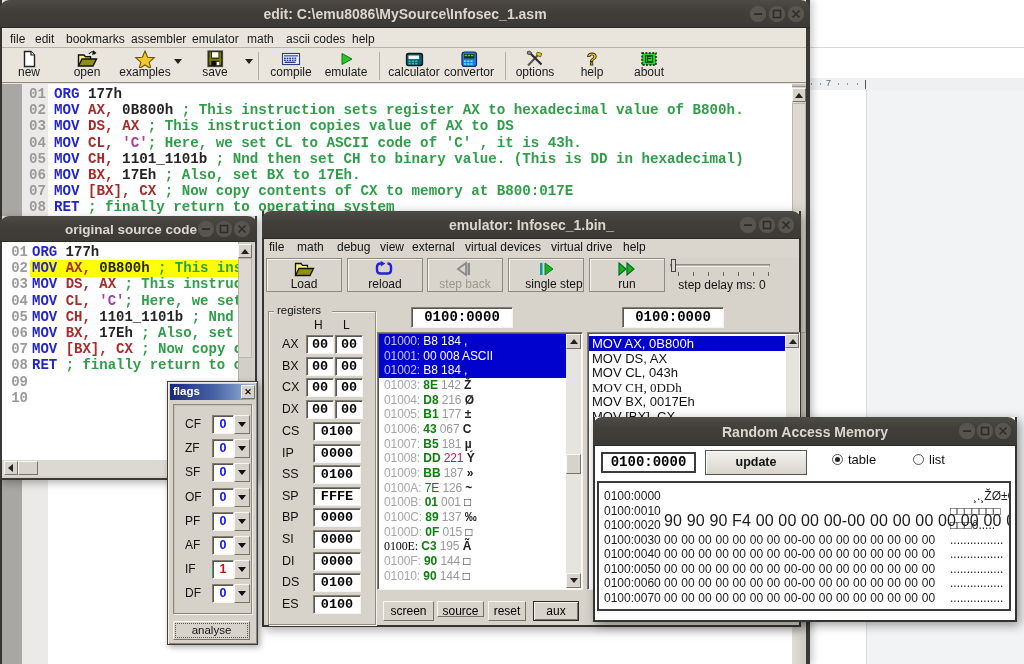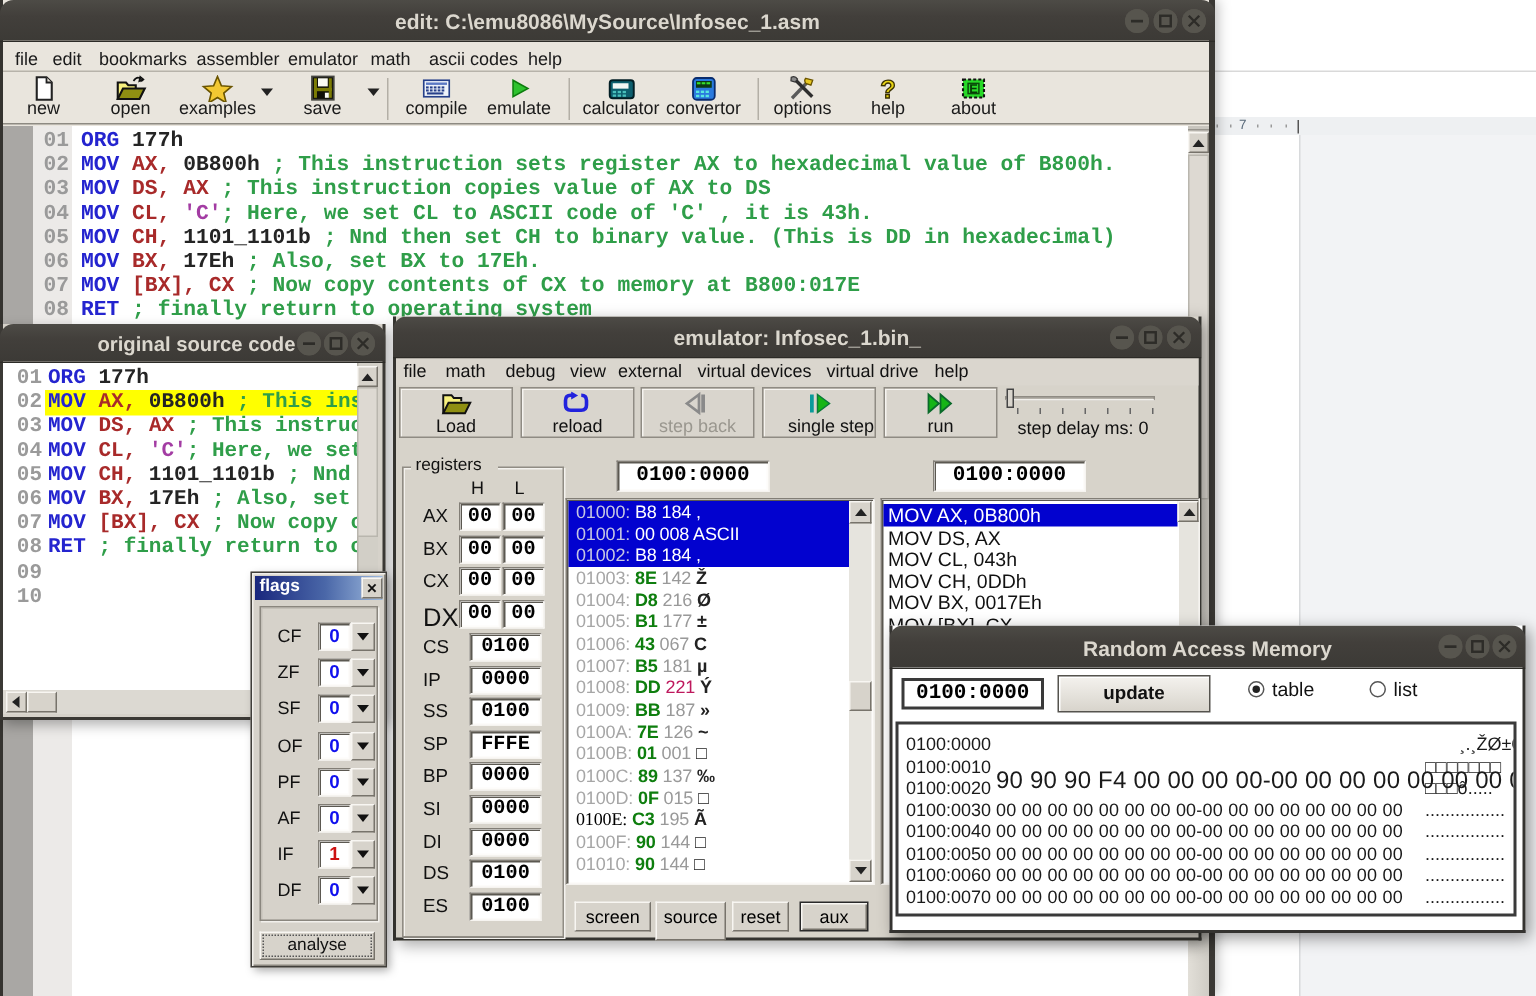--- a/index.html
+++ b/index.html
@@ -296,21 +296,21 @@
  <div class="abs" style="left:79px;top:107px;font-size:12px;color:#111;">L</div>
  <div class="abs" style="left:18px;top:126px;font-size:12.5px;color:#111;">AX</div>
     <div class="abs bin bin2 mono" style="left:42px;top:124px;width:28px;height:19px;font-size:13.5px;font-weight:bold;text-align:center;line-height:17px;color:#000;">00</div>
     <div class="abs bin bin2 mono" style="left:71px;top:124px;width:28px;height:19px;font-size:13.5px;font-weight:bold;text-align:center;line-height:17px;color:#000;">00</div>
     <div class="abs" style="left:18px;top:148px;font-size:12.5px;color:#111;">BX</div>
     <div class="abs bin bin2 mono" style="left:42px;top:146px;width:28px;height:19px;font-size:13.5px;font-weight:bold;text-align:center;line-height:17px;color:#000;">00</div>
     <div class="abs bin bin2 mono" style="left:71px;top:146px;width:28px;height:19px;font-size:13.5px;font-weight:bold;text-align:center;line-height:17px;color:#000;">00</div>
     <div class="abs" style="left:18px;top:169px;font-size:12.5px;color:#111;">CX</div>
     <div class="abs bin bin2 mono" style="left:42px;top:167px;width:28px;height:19px;font-size:13.5px;font-weight:bold;text-align:center;line-height:17px;color:#000;">00</div>
     <div class="abs bin bin2 mono" style="left:71px;top:167px;width:28px;height:19px;font-size:13.5px;font-weight:bold;text-align:center;line-height:17px;color:#000;">00</div>
-    <div class="abs" style="left:18px;top:191px;font-size:17px;color:#111;">DX</div>
+    <div class="abs" style="left:18px;top:191px;font-size:12px;color:#111;">DX</div>
     <div class="abs bin bin2 mono" style="left:42px;top:189px;width:28px;height:19px;font-size:13.5px;font-weight:bold;text-align:center;line-height:17px;color:#000;">00</div>
     <div class="abs bin bin2 mono" style="left:71px;top:189px;width:28px;height:19px;font-size:13.5px;font-weight:bold;text-align:center;line-height:17px;color:#000;">00</div>
     <div class="abs" style="left:18px;top:213px;font-size:12.5px;color:#111;">CS</div>
     <div class="abs bin bin2 mono" style="left:49px;top:211px;width:48px;height:19px;font-size:13.5px;font-weight:bold;text-align:center;line-height:17px;color:#000;">0100</div>
     <div class="abs" style="left:18px;top:235px;font-size:12.5px;color:#111;">IP</div>
     <div class="abs bin bin2 mono" style="left:49px;top:233px;width:48px;height:19px;font-size:13.5px;font-weight:bold;text-align:center;line-height:17px;color:#000;">0000</div>
     <div class="abs" style="left:18px;top:256px;font-size:12.5px;color:#111;">SS</div>
     <div class="abs bin bin2 mono" style="left:49px;top:254px;width:48px;height:19px;font-size:13.5px;font-weight:bold;text-align:center;line-height:17px;color:#000;">0100</div>
     <div class="abs" style="left:18px;top:278px;font-size:12.5px;color:#111;">SP</div>
     <div class="abs bin bin2 mono" style="left:49px;top:276px;width:48px;height:19px;font-size:13.5px;font-weight:bold;text-align:center;line-height:17px;color:#000;">FFFE</div>
@@ -332,21 +332,21 @@
     <div class="abs" style="left:120px;top:123px;font-size:12px;letter-spacing:-0.1px;white-space:pre;"><span style="color:#c6c6e2;">01000:</span> <span style="color:#fff;">B8</span> <span style="color:#fff;">184</span> <span style="color:#fff;">, </span></div>
     <div class="abs" style="left:120px;top:138px;font-size:12px;letter-spacing:-0.1px;white-space:pre;"><span style="color:#c6c6e2;">01001:</span> <span style="color:#fff;">00</span> <span style="color:#fff;">008</span> <span style="color:#fff;">ASCII</span></div>
     <div class="abs" style="left:120px;top:152px;font-size:12px;letter-spacing:-0.1px;white-space:pre;"><span style="color:#c6c6e2;">01002:</span> <span style="color:#fff;">B8</span> <span style="color:#fff;">184</span> <span style="color:#fff;">, </span></div>
     <div class="abs" style="left:120px;top:167px;font-size:12px;letter-spacing:-0.1px;white-space:pre;"><span style="color:#a6a6a6;">01003:</span> <span style="color:#0e7e0e;font-weight:bold;">8E</span> <span style="color:#999;">142</span> <span style="color:#222;font-weight:bold;">Ž</span></div>
     <div class="abs" style="left:120px;top:182px;font-size:12px;letter-spacing:-0.1px;white-space:pre;"><span style="color:#a6a6a6;">01004:</span> <span style="color:#0e7e0e;font-weight:bold;">D8</span> <span style="color:#999;">216</span> <span style="color:#222;font-weight:bold;">Ø</span></div>
     <div class="abs" style="left:120px;top:196px;font-size:12px;letter-spacing:-0.1px;white-space:pre;"><span style="color:#a6a6a6;">01005:</span> <span style="color:#0e7e0e;font-weight:bold;">B1</span> <span style="color:#999;">177</span> <span style="color:#222;font-weight:bold;">±</span></div>
     <div class="abs" style="left:120px;top:211px;font-size:12px;letter-spacing:-0.1px;white-space:pre;"><span style="color:#a6a6a6;">01006:</span> <span style="color:#0e7e0e;font-weight:bold;">43</span> <span style="color:#999;">067</span> <span style="color:#222;font-weight:bold;">C</span></div>
     <div class="abs" style="left:120px;top:226px;font-size:12px;letter-spacing:-0.1px;white-space:pre;"><span style="color:#a6a6a6;">01007:</span> <span style="color:#0e7e0e;font-weight:bold;">B5</span> <span style="color:#999;">181</span> <span style="color:#222;font-weight:bold;">µ</span></div>
     <div class="abs" style="left:120px;top:240px;font-size:12px;letter-spacing:-0.1px;white-space:pre;"><span style="color:#a6a6a6;">01008:</span> <span style="color:#0e7e0e;font-weight:bold;">DD</span> <span style="color:#be185d;">221</span> <span style="color:#222;font-weight:bold;">Ý</span></div>
     <div class="abs" style="left:120px;top:255px;font-size:12px;letter-spacing:-0.1px;white-space:pre;"><span style="color:#a6a6a6;">01009:</span> <span style="color:#0e7e0e;font-weight:bold;">BB</span> <span style="color:#999;">187</span> <span style="color:#222;font-weight:bold;">»</span></div>
-    <div class="abs" style="left:120px;top:270px;font-size:12px;letter-spacing:-0.1px;white-space:pre;"><span style="color:#a6a6a6;">0100A:</span> <span style="color:#0e7e0e;font-weight:bold;">7E</span> <span style="color:#999;">126</span> <span style="color:#222;font-weight:bold;">~</span></div>
+    <div class="abs" style="left:120px;top:270px;font-size:12px;letter-spacing:-0.1px;white-space:pre;"><span style="color:#a6a6a6;">0100A:</span> <span style="color:#0e7e0e;font-weight:normal;">7E</span> <span style="color:#999;">126</span> <span style="color:#222;font-weight:bold;">~</span></div>
     <div class="abs" style="left:120px;top:284px;font-size:12px;letter-spacing:-0.1px;white-space:pre;"><span style="color:#a6a6a6;">0100B:</span> <span style="color:#0e7e0e;font-weight:bold;">01</span> <span style="color:#999;">001</span> <span style="color:#222;font-weight:bold;">□</span></div>
     <div class="abs" style="left:120px;top:299px;font-size:12px;letter-spacing:-0.1px;white-space:pre;"><span style="color:#a6a6a6;">0100C:</span> <span style="color:#0e7e0e;font-weight:bold;">89</span> <span style="color:#999;">137</span> <span style="color:#222;font-weight:bold;">‰</span></div>
     <div class="abs" style="left:120px;top:314px;font-size:12px;letter-spacing:-0.1px;white-space:pre;"><span style="color:#a6a6a6;">0100D:</span> <span style="color:#0e7e0e;font-weight:bold;">0F</span> <span style="color:#999;">015</span> <span style="color:#222;font-weight:bold;">□</span></div>
     <div class="abs" style="left:120px;top:328px;font-size:12px;letter-spacing:-0.1px;white-space:pre;"><span style="color:#000000;font-family:Liberation Serif, serif;">0100E:</span> <span style="color:#0e7e0e;font-weight:bold;">C3</span> <span style="color:#999;">195</span> <span style="color:#222;font-weight:bold;">Ã</span></div>
     <div class="abs" style="left:120px;top:343px;font-size:12px;letter-spacing:-0.1px;white-space:pre;"><span style="color:#a6a6a6;">0100F:</span> <span style="color:#0e7e0e;font-weight:bold;">90</span> <span style="color:#999;">144</span> <span style="color:#222;font-weight:bold;">□</span></div>
     <div class="abs" style="left:120px;top:358px;font-size:12px;letter-spacing:-0.1px;white-space:pre;"><span style="color:#a6a6a6;">01010:</span> <span style="color:#0e7e0e;font-weight:bold;">90</span> <span style="color:#999;">144</span> <span style="color:#222;font-weight:bold;">□</span></div>
 
  <div class="abs" style="left:302px;top:123px;width:15px;height:254px;background:#e6e4de;"></div>
  <div class="abs bout" style="left:302px;top:123px;width:15px;height:15px;"></div>
  <div class="abs" style="left:306px;top:128px;width:0;height:0;border-left:4px solid transparent;border-right:4px solid transparent;border-bottom:5px solid #222;"></div>
@@ -354,29 +354,29 @@
  <div class="abs" style="left:306px;top:367px;width:0;height:0;border-left:4px solid transparent;border-right:4px solid transparent;border-top:5px solid #222;"></div>
  <div class="abs bout" style="left:302px;top:243px;width:15px;height:20px;"></div>
 
  <div class="abs bin bin2 mono" style="left:358px;top:96px;width:102px;height:21px;font-size:14px;font-weight:bold;text-align:center;line-height:19px;">0100:0000</div>
 
  <div class="abs bin bin2" style="left:323px;top:121px;width:213px;height:258px;"></div>
  <div class="abs" style="left:325px;top:125px;width:196px;height:15px;background:#0202cf;"></div>
     <div class="abs" style="left:328px;top:125px;font-size:13px;color:#fff;white-space:pre;">MOV AX, 0B800h</div>
     <div class="abs" style="left:328px;top:140px;font-size:13px;color:#111;white-space:pre;">MOV DS, AX</div>
     <div class="abs" style="left:328px;top:154px;font-size:13px;color:#111;white-space:pre;">MOV CL, 043h</div>
-    <div class="abs" style="left:328px;top:169px;font-size:13px;color:#111;white-space:pre;">MOV CH, 0DDh</div>
+    <div class="abs" style="left:328px;top:169px;font-size:13px;color:#111;white-space:pre;font-family:Liberation Serif, serif;">MOV CH, 0DDh</div>
     <div class="abs" style="left:328px;top:183px;font-size:13px;color:#111;white-space:pre;">MOV BX, 0017Eh</div>
     <div class="abs" style="left:328px;top:198px;font-size:13px;color:#111;white-space:pre;">MOV [BX], CX</div>
  <div class="abs" style="left:522px;top:123px;width:13px;height:254px;background:#e6e4de;"></div>
  <div class="abs bout" style="left:521px;top:123px;width:14px;height:14px;"></div>
  <div class="abs" style="left:524.5px;top:128px;width:0;height:0;border-left:4px solid transparent;border-right:4px solid transparent;border-bottom:5px solid #222;"></div>
 
  <div class="abs bout" style="left:119px;top:390px;width:51px;height:20px;font-size:12px;text-align:center;line-height:18px;">screen</div>
- <div class="abs bout" style="left:173px;top:390px;width:47px;height:26px;font-size:12px;text-align:center;line-height:18px;">source</div>
+ <div class="abs bout" style="left:173px;top:390px;width:47px;height:16px;font-size:12px;text-align:center;line-height:18px;">source</div>
  <div class="abs bout" style="left:224px;top:390px;width:38px;height:20px;font-size:12px;text-align:center;line-height:18px;">reset</div>
  <div class="abs bout" style="left:269px;top:390px;width:46px;height:20px;font-size:12px;text-align:center;line-height:18px;border:1px solid #2a2a2a;box-shadow:inset 1px 1px 0 #f8f6f2,inset -1px -1px 0 #77736b;">aux</div>
 </div>
 <div class="tbar" style="left:262px;top:211px;width:539px;height:28px;line-height:29px;">emulator: Infosec_1.bin_</div>
 <div class="cbtn" style="left:740px;top:217px;">
     <svg width="16" height="16">
       <circle cx="8" cy="8" r="8" fill="#57554e"></circle>
       <rect x="4" y="7.2" width="8" height="1.8" fill="#2d2c28"></rect>
     </svg>
   </div>

